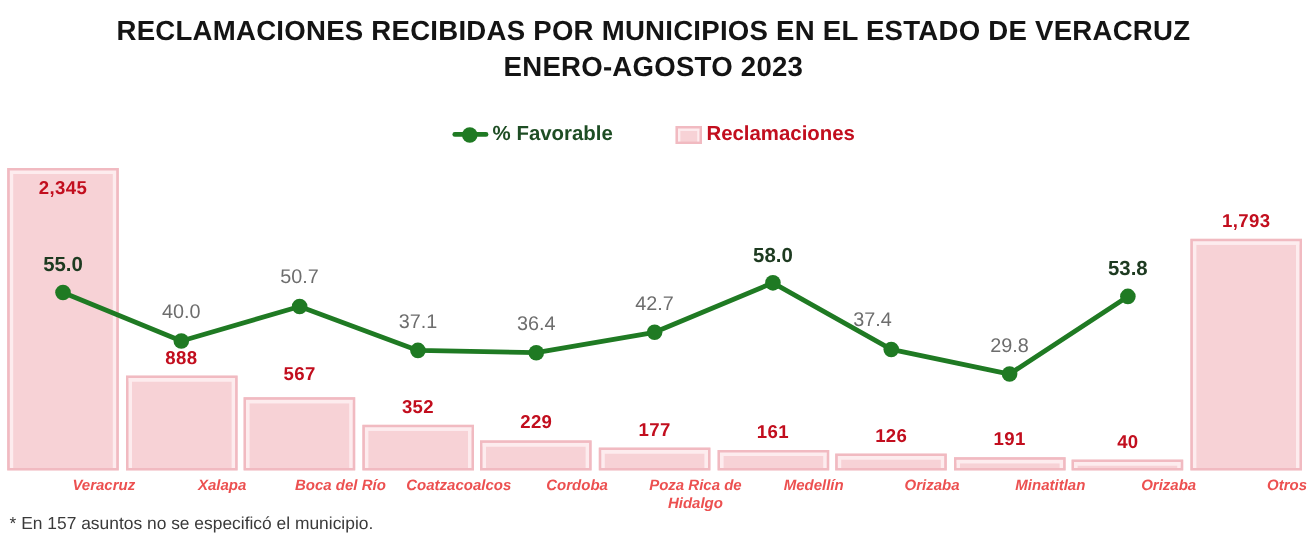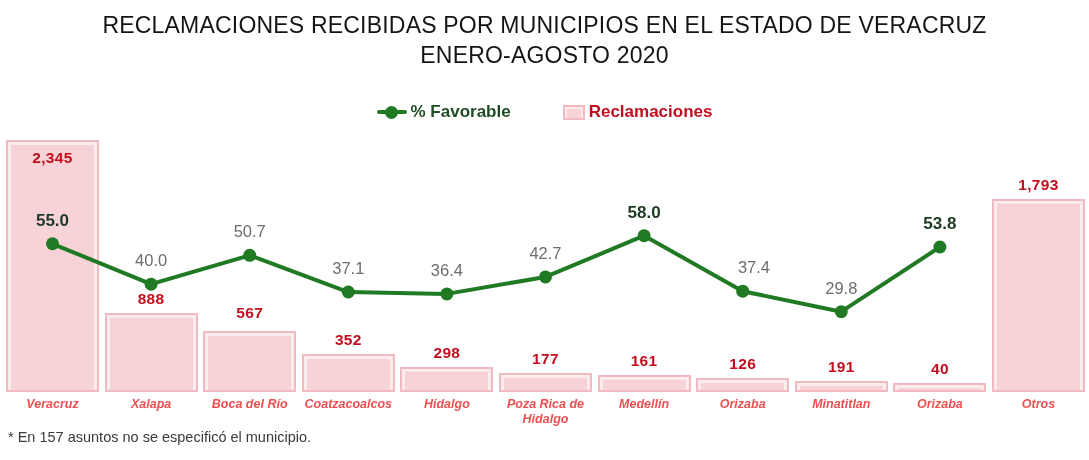--- a/index.html
+++ b/index.html
@@ -17,21 +17,21 @@
     --axis-label-red:#ec5050;
     --line-green:#1f7a23;
     --legend-green:#1e4d24;
     --pct-bold-dark:#1d3a20;
     --pct-gray:#6d6d6d;
     --footnote-gray:#3a3a3a;
   }
   .title{
     position:absolute;top:10px;left:0;right:0;
     text-align:center;
-    font-size:23px;font-weight:normal;
+    font-size:23px;font-weight:bold;
     letter-spacing:.2px;
     line-height:30px;
     color:var(--title-text);
   }
   .legend{
     position:absolute;top:102px;left:0;right:0;
     display:flex;justify-content:center;align-items:center;gap:52px;
   }
   .legend-item{display:flex;align-items:center;gap:4px;}
   .swatch-bar{
@@ -71,34 +71,35 @@
     font-size:16.5px;color:var(--pct-gray);
   }
   .pct-label.em{
     font-size:17px;font-weight:bold;color:var(--pct-bold-dark);
   }
   .x-label{
     position:absolute;text-align:center;
     font-size:12.5px;font-weight:bold;font-style:italic;
     line-height:15px;
     color:var(--axis-label-red);
+    padding-left:34px;
   }
   .line-svg{position:absolute;left:0;top:0;pointer-events:none;}
   .footnote{
     position:absolute;left:8px;top:429px;
     font-size:14.5px;color:var(--footnote-gray);
   }
 </style>
 </head>
 <body>
 
 <div class="canvas" style="--title-text: #141414; --bar-fill: #f7d2d6; --bar-border: #f1bac1; --bar-highlight: #fdecee; --value-red: #c20e1e; --axis-label-red: #ec5050; --line-green: #1f7a23; --legend-green: #1e4d24; --pct-bold-dark: #1d3a20; --pct-gray: #6d6d6d; --footnote-gray: #3a3a3a;">
   <div class="title">
     <div>RECLAMACIONES RECIBIDAS POR MUNICIPIOS EN EL ESTADO DE VERACRUZ</div>
-    <div>ENERO-AGOSTO 2020</div>
+    <div>ENERO-AGOSTO 2023</div>
   </div>
 
   <div class="legend">
     <div class="legend-item">
       <span class="swatch-line">
           <i class="dot"></i>
         </span>
       <span class="legend-label green">% Favorable</span>
     </div>
     <div class="legend-item">
@@ -118,35 +119,35 @@
       <div class="pct-label" style="left: 106.1px; width: 90px; top: 251.2px;">40.0</div>
       <div class="bar" style="left: 203.2px; top: 331px; width: 93px; height: 61px;"></div>
       <div class="bar-value" style="left: 193.2px; width: 113px; top: 304px;">567</div>
       <div class="x-label" style="left: 197.2px; width: 105px; top: 397px;">Boca del Río</div>
       <div class="pct-label" style="left: 204.7px; width: 90px; top: 222.363px;">50.7</div>
       <div class="bar" style="left: 301.8px; top: 354px; width: 93px; height: 38px;"></div>
       <div class="bar-value" style="left: 291.8px; width: 113px; top: 331px;">352</div>
       <div class="x-label" style="left: 295.8px; width: 105px; top: 397px;">Coatzacoalcos</div>
       <div class="pct-label" style="left: 303.3px; width: 90px; top: 259.015px;">37.1</div>
       <div class="bar" style="left: 400.4px; top: 367px; width: 93px; height: 25px;"></div>
-      <div class="bar-value" style="left: 390.4px; width: 113px; top: 344px;">298</div>
-      <div class="x-label" style="left: 394.4px; width: 105px; top: 397px;">Hidalgo</div>
+      <div class="bar-value" style="left: 390.4px; width: 113px; top: 344px;">229</div>
+      <div class="x-label" style="left: 394.4px; width: 105px; top: 397px;">Cordoba</div>
       <div class="pct-label" style="left: 401.9px; width: 90px; top: 260.902px;">36.4</div>
       <div class="bar" style="left: 499px; top: 373px; width: 93px; height: 19px;"></div>
       <div class="bar-value" style="left: 489px; width: 113px; top: 350px;">177</div>
       <div class="x-label" style="left: 493px; width: 105px; top: 397px;">Poza Rica de Hidalgo</div>
       <div class="pct-label" style="left: 500.5px; width: 90px; top: 243.923px;">42.7</div>
       <div class="bar" style="left: 597.6px; top: 375px; width: 93px; height: 17px;"></div>
       <div class="bar-value" style="left: 587.6px; width: 113px; top: 352px;">161</div>
       <div class="x-label" style="left: 591.6px; width: 105px; top: 397px;">Medellín</div>
       <div class="pct-label em" style="left: 599.1px; width: 90px; top: 202.69px;">58.0</div>
       <div class="bar" style="left: 696.2px; top: 378px; width: 93px; height: 14px;"></div>
       <div class="bar-value" style="left: 686.2px; width: 113px; top: 355px;">126</div>
       <div class="x-label" style="left: 690.2px; width: 105px; top: 397px;">Orizaba</div>
-      <div class="pct-label" style="left: 709px; width: 90px; top: 258.207px; text-align: center;">37.4</div>
+      <div class="pct-label" style="left: 682px; width: 90px; top: 258.207px; text-align: center;">37.4</div>
       <div class="bar" style="left: 794.8px; top: 381px; width: 93px; height: 11px;"></div>
       <div class="bar-value" style="left: 784.8px; width: 113px; top: 358px;">191</div>
       <div class="x-label" style="left: 788.8px; width: 105px; top: 397px;">Minatitlan</div>
       <div class="pct-label" style="left: 796.3px; width: 90px; top: 278.689px;">29.8</div>
       <div class="bar" style="left: 893.4px; top: 383px; width: 93px; height: 9px;"></div>
       <div class="bar-value" style="left: 883.4px; width: 113px; top: 360px;">40</div>
       <div class="x-label" style="left: 887.4px; width: 105px; top: 397px;">Orizaba</div>
       <div class="pct-label em" style="left: 894.9px; width: 90px; top: 214.009px;">53.8</div>
       <div class="bar" style="left: 992px; top: 199px; width: 93px; height: 193px;"></div>
       <div class="bar-value" style="left: 982px; width: 113px; top: 176px;">1,793</div>

